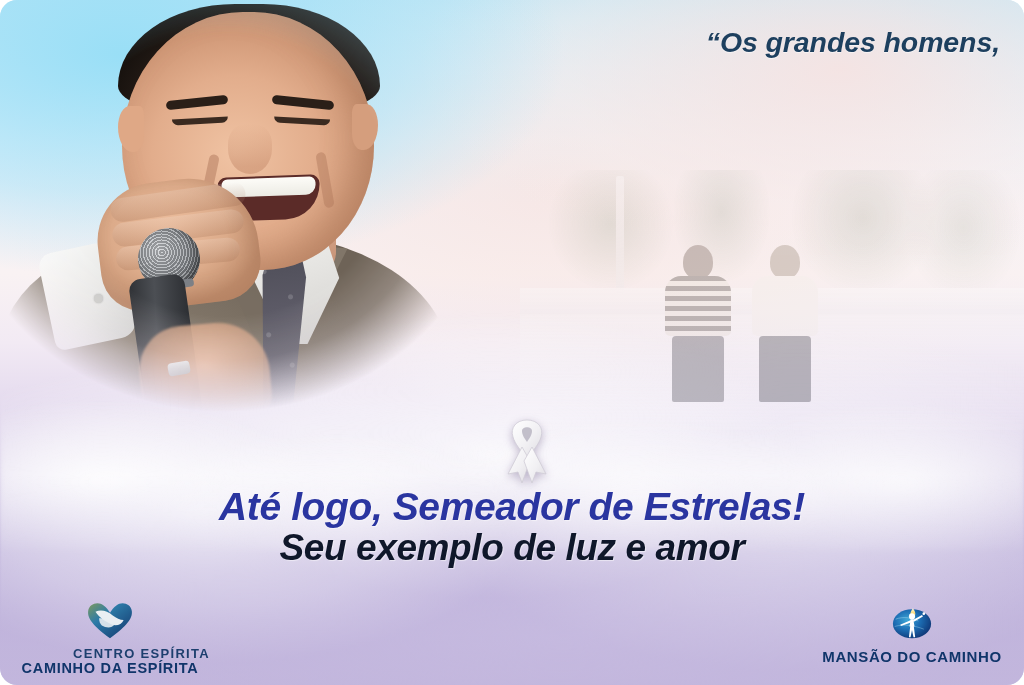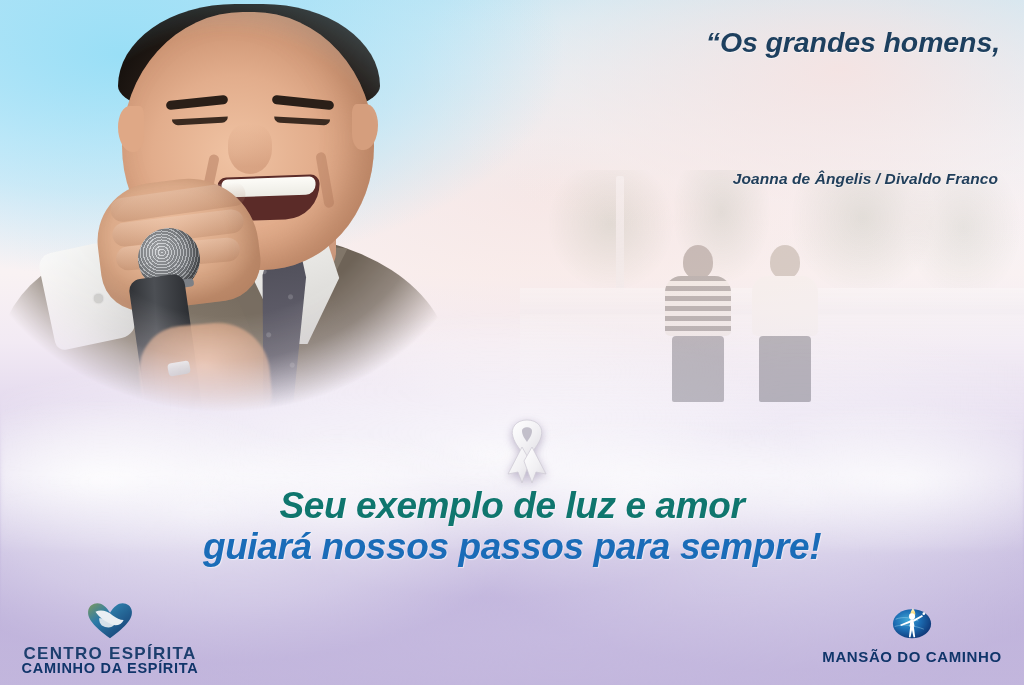--- a/index.html
+++ b/index.html
@@ -10,20 +10,21 @@
   body {
     font-family: "Liberation Sans", sans-serif;
   }
 
   #poster {
     position: relative;
     width: 1024px;
     height: 685px;
     overflow: hidden;
     background: #e9f4fb;
+    border-radius: 17px;
   }
 
   
   .bg-sky {
     position: absolute; inset: 0;
     background:
       radial-gradient(ellipse 60% 45% at 12% 8%,  rgba(150,222,246,0.95) 0%, rgba(168,226,247,0.55) 45%, rgba(190,232,248,0.0) 72%),
       radial-gradient(ellipse 55% 40% at 82% 10%, rgba(248,226,224,0.85) 0%, rgba(250,236,234,0.35) 50%, rgba(255,248,247,0.0) 75%),
       radial-gradient(ellipse 70% 45% at 55% 28%, rgba(247,222,216,0.55) 0%, rgba(250,237,232,0.2) 55%, rgba(255,250,248,0.0) 80%),
       linear-gradient(180deg,
@@ -324,33 +325,33 @@
     position: absolute;
     left: 0; right: 0; top: 486px;
     text-align: center;
     font-style: italic;
     font-weight: 700;
     letter-spacing: -0.4px;
   }
   .msg-line { display: block; white-space: nowrap; }
   .msg-1 { font-size: 39px; line-height: 42px; color: #2a35a0;
            text-shadow: 1px 1px 1px rgba(255,255,255,0.5); }
-  .msg-2 { font-size: 37px; line-height: 40px; color: #0f766e;
+  .msg-2 { font-size: 37px; line-height: 40px; color: #0f172a;
            text-shadow: 1px 1px 1px rgba(255,255,255,0.5); }
   .msg-3 { font-size: 37px; line-height: 41px; color: #1a6cb8;
            text-shadow: 1px 1px 1px rgba(255,255,255,0.5); }
 
   
   .logo { position: absolute; text-align: center; }
   .logo-left  { left: 10px;  bottom: 8px; width: 200px; }
   .logo-right { right: 12px; bottom: 20px; width: 200px; }
   .logo-mark { display: block; margin: 0 auto 3px auto; }
   .logo-l1 {
-    font-size: 17px; font-weight: 700; color: #1d3f6e;
-    letter-spacing: 1.3px; line-height: 13px;
+    font-size: 13px; font-weight: 700; color: #1d3f6e;
+    letter-spacing: 1.3px; line-height: 13px; text-align: right;
   }
   .logo-l2 {
     font-size: 14.5px; font-weight: 700; color: #10356a;
     letter-spacing: 0.7px; line-height: 17px;
   }
   .logo-right .logo-l2 { font-size: 15px; letter-spacing: 0.6px; }
 </style>
 </head>
 <body>
 
@@ -413,41 +414,40 @@
       <div class="mic-ring"></div>
       <div class="mic-body"></div>
       <div class="hand-low"></div>
       <div class="ring"></div>
     </div>
   </div>
 
   <div class="quote">
     <span class="quote-line">“Os grandes homens,</span>
   </div>
-  <div class="quote-author">Joanna de Ângelis / Divaldo Franco</div>
 
   <div class="ribbon">
     <svg viewBox="0 0 70 72" width="70" height="72" aria-hidden="true">
       <defs>
         <linearGradient id="ribGrad" x1="0" y1="0" x2="1" y2="1">
           <stop offset="0%" stop-color="#ffffff"></stop>
           <stop offset="55%" stop-color="#f1f0f3"></stop>
           <stop offset="100%" stop-color="#dedce2"></stop>
         </linearGradient>
       </defs>
       <path d="M35 6 C24 6 18 14 21 23 C23 30 29 37 35 44 C41 37 47 30 49 23 C52 14 46 6 35 6 Z" fill="url(#ribGrad)" stroke="#cfccd6" stroke-width="0.8"></path>
       <path d="M30 17 C30 12 40 12 40 17 C40 21 37 25 35 28 C33 25 30 21 30 17 Z" fill="#b9b5c2" opacity="0.85"></path>
       <path d="M30 33 L16 60 L26 58 L30 69 L38 47 Z" fill="url(#ribGrad)" stroke="#cfccd6" stroke-width="0.8"></path>
       <path d="M40 33 L54 60 L44 58 L40 69 L32 47 Z" fill="url(#ribGrad)" stroke="#cfccd6" stroke-width="0.8"></path>
     </svg>
   </div>
 
   <div class="message">
+    <span class="msg-line msg-1">Até logo, Semeador de Estrelas!</span>
     <span class="msg-line msg-2">Seu exemplo de luz e amor</span>
-    <span class="msg-line msg-3">guiará nossos passos para sempre!</span>
   </div>
 
   <div class="logo logo-left">
     <span class="logo-mark">
       <svg viewBox="0 0 54 44" width="54" height="40" aria-hidden="true">
         <defs>
           <linearGradient id="heartGrad" x1="0" y1="0" x2="1" y2="1">
             <stop offset="0%" stop-color="#7d9a5e"></stop>
             <stop offset="35%" stop-color="#2d7ba8"></stop>
             <stop offset="100%" stop-color="#11346b"></stop>

